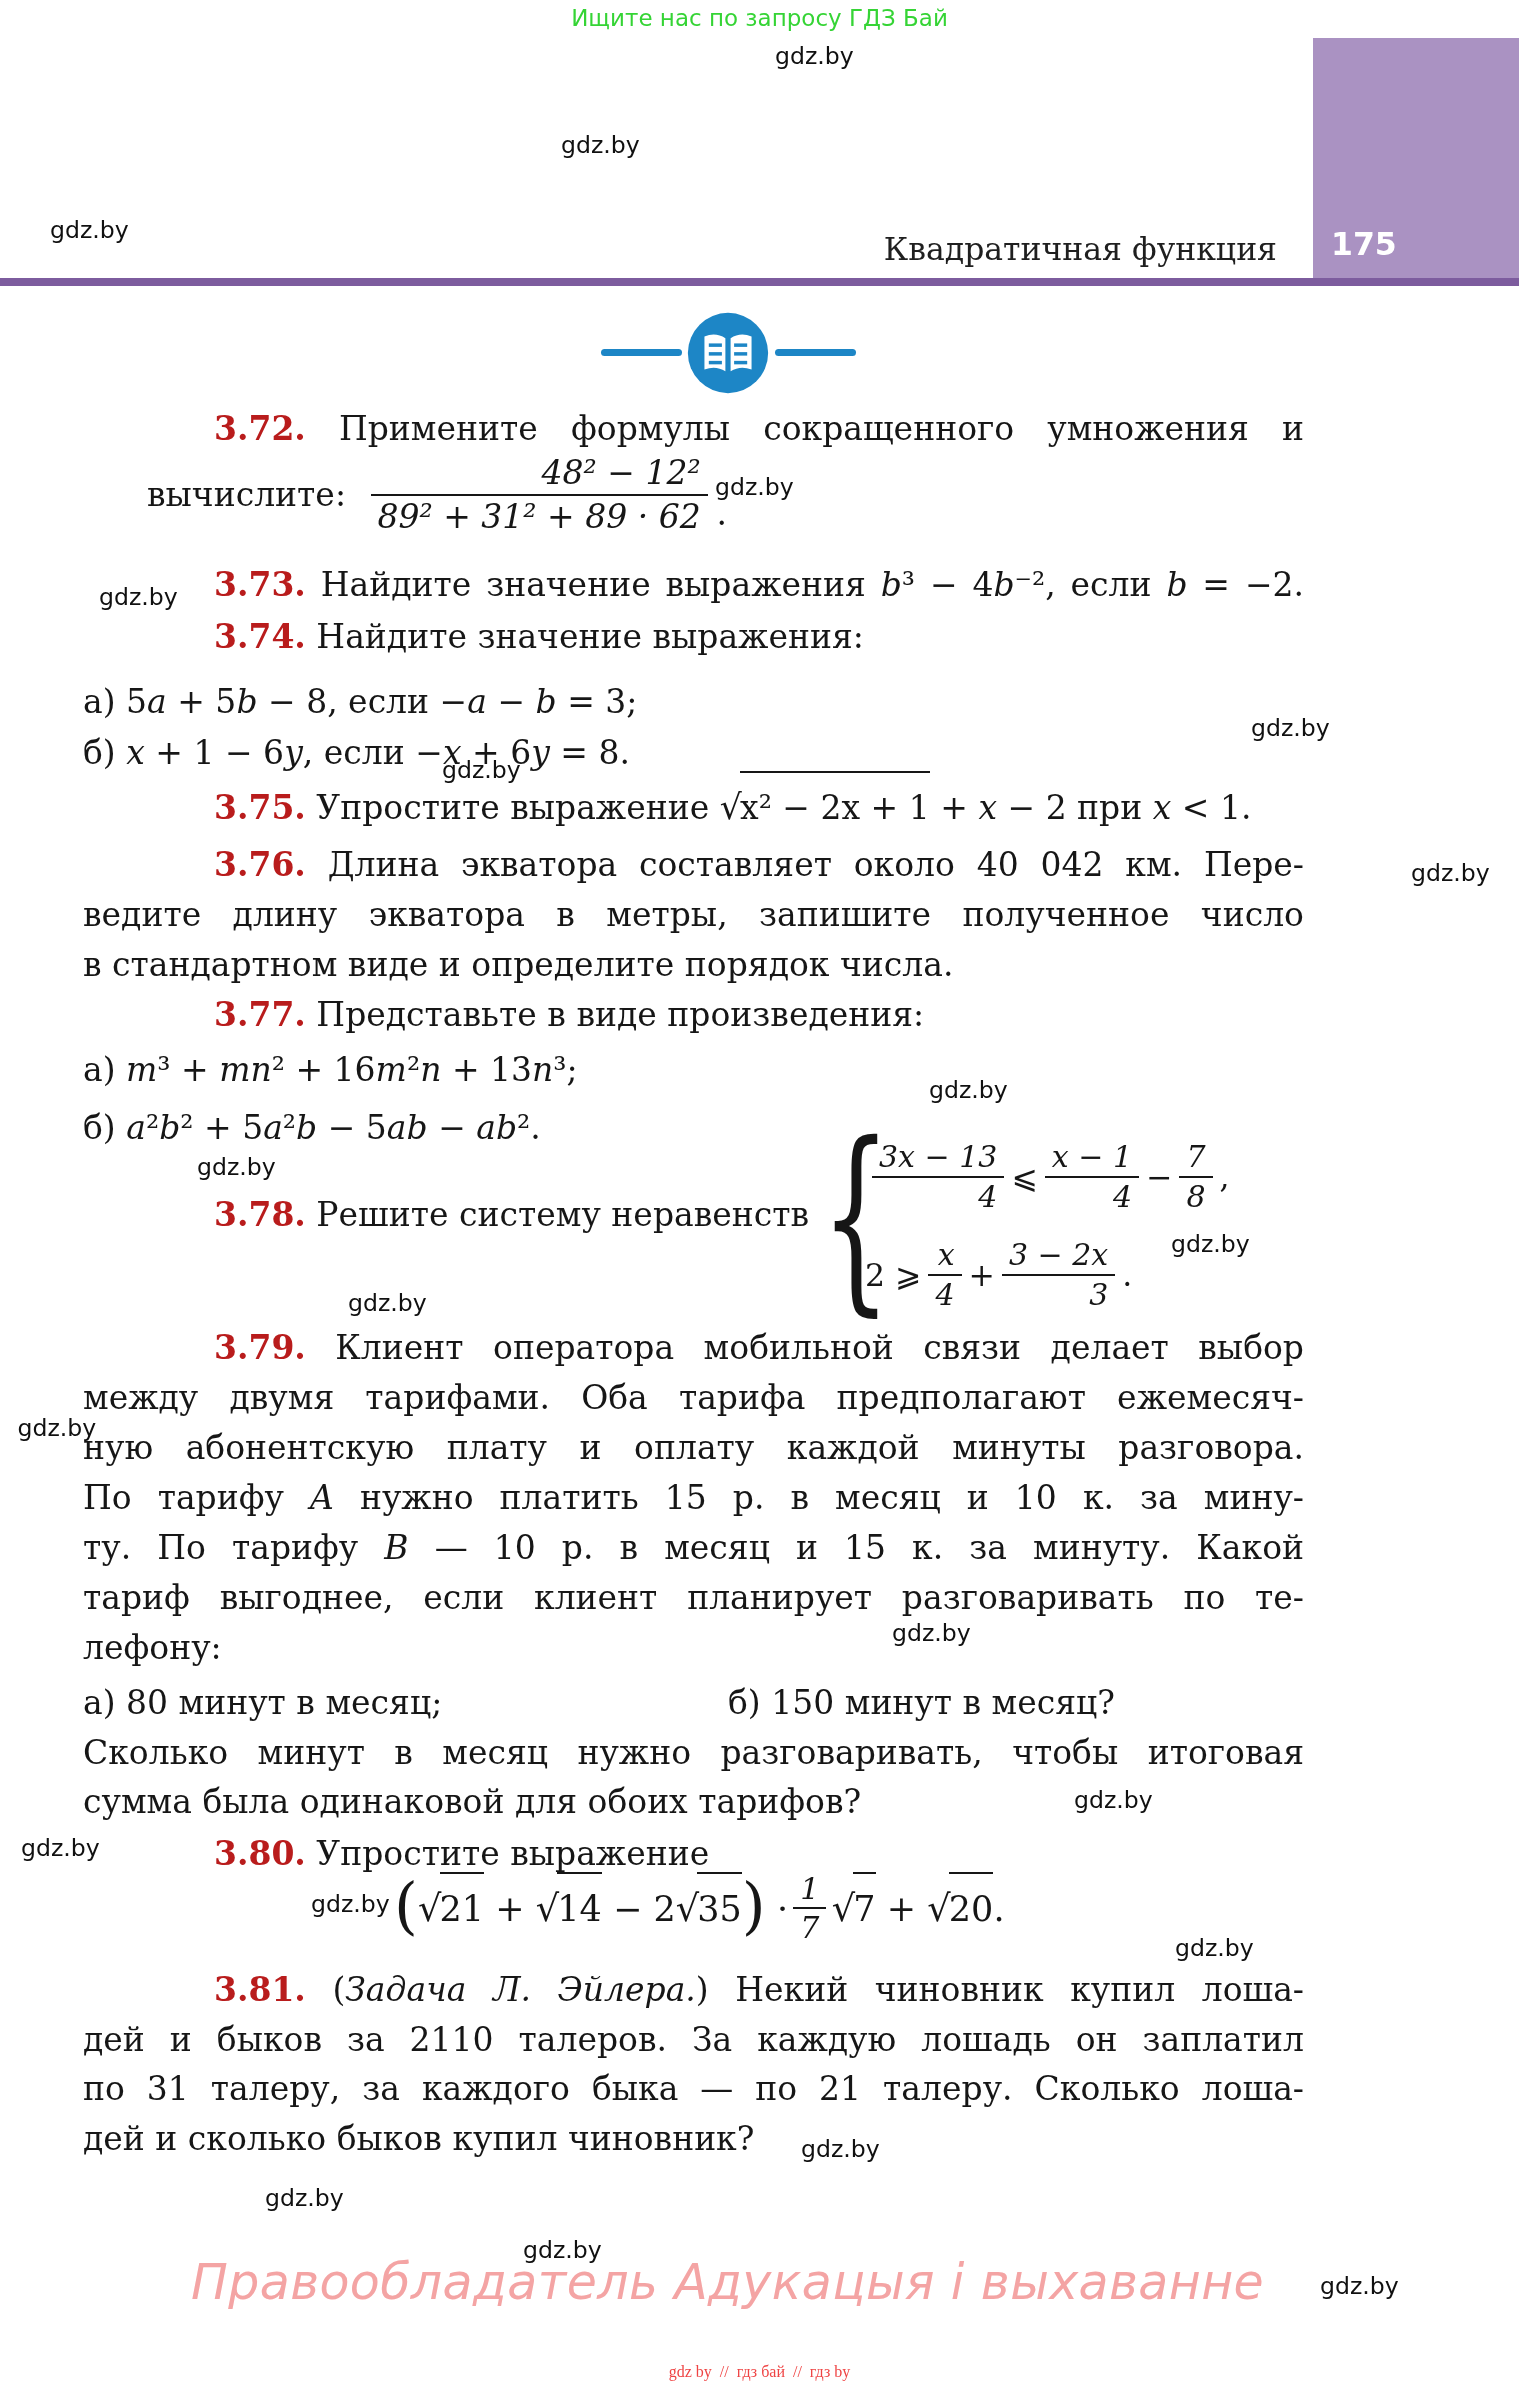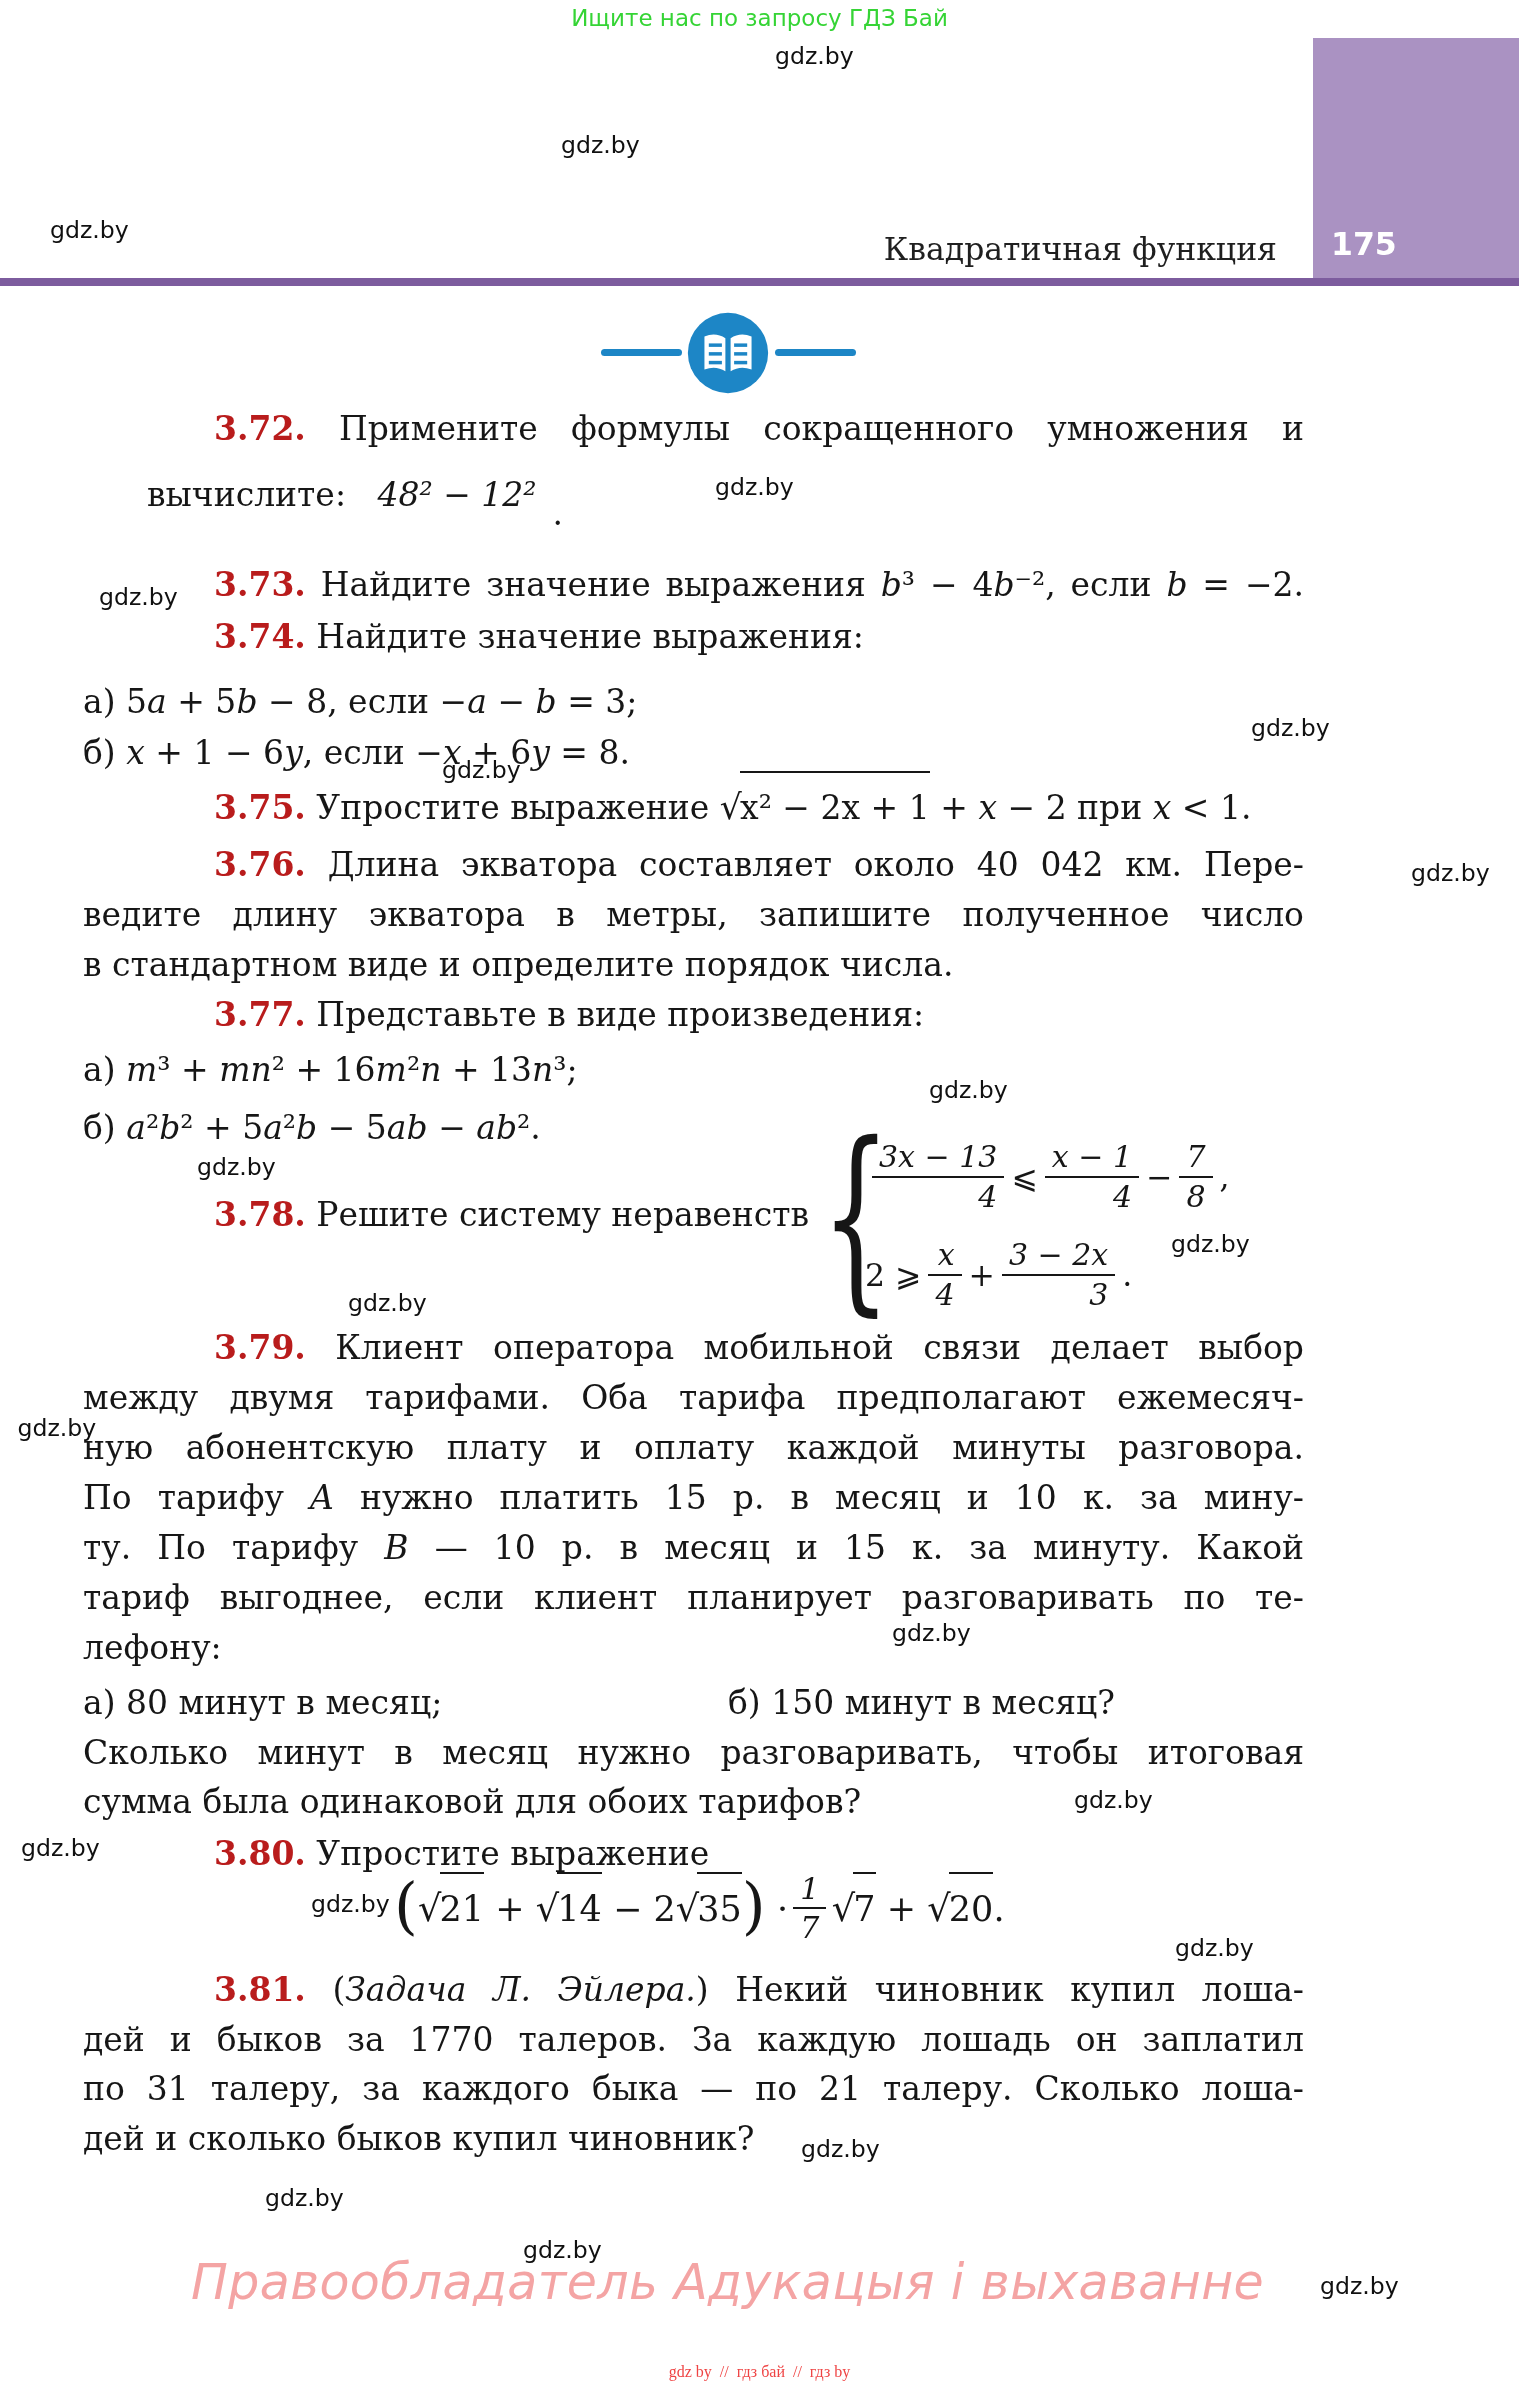--- a/index.html
+++ b/index.html
@@ -126,20 +126,21 @@
       <line x1="47" y1="29" x2="47" y2="69" stroke="#1d86c6" stroke-width="4"></line>
     </svg>
   </div>
   <div class="icon-dash dash-right"></div>
 
   <div class="line just indent" style="top:404px"><span class="num">3.72.</span><span> Примените формулы сокращенного умножения и</span></div>
   <div class="calc-row">
     <span class="calc-label">вычислите:</span>
     <span class="frac" style="margin-left:24.5px">
       <span class="fn">48² − 12²</span>
+      <span class="fd">89² + 31² + 89 · 62</span>
     </span>
     <span class="after-frac">.</span>
   </div>
 
   <div class="line just indent" style="top:560px"><span class="num">3.73.</span><span> Найдите значение выражения </span><span class="it">b</span><span>³ − 4</span><span class="it">b</span><span>⁻², если </span><span class="it">b</span><span> = −2.</span></div>
   <div class="line indent" style="top:612px"><span class="num">3.74.</span><span> Найдите значение выражения:</span></div>
   <div class="line" style="top:677px"><span>а) 5</span><span class="it">a</span><span> + 5</span><span class="it">b</span><span> − 8,  если  −</span><span class="it">a</span><span> − </span><span class="it">b</span><span> = 3;</span></div>
   <div class="line" style="top:728px"><span>б) </span><span class="it">x</span><span> + 1 − 6</span><span class="it">y</span><span>,  если  −</span><span class="it">x</span><span> + 6</span><span class="it">y</span><span> = 8.</span></div>
 
   <div class="line indent" style="top:782px"><span class="num">3.75.</span><span> Упростите выражение </span><span class="rad">√</span><span class="ov">x² − 2x + 1</span><span> + </span><span class="it">x</span><span> − 2  при  </span><span class="it">x</span><span> &lt; 1.</span></div>
@@ -205,21 +206,21 @@
   <div class="formula">
     <span><span class="bp">(</span><span class="rad">√</span><span class="ov">21</span><span> + </span><span class="rad">√</span><span class="ov">14</span><span> − 2</span><span class="rad">√</span><span class="ov">35</span><span class="bp">)</span><span> · </span></span>
     <span class="frac">
         <span class="fn">1</span>
         <span class="fd">7</span>
       </span>
     <span><span class="rad">√</span><span class="ov">7</span><span> + </span><span class="rad">√</span><span class="ov">20</span><span>.</span></span>
   </div>
 
   <div class="line just indent" style="top:1965px"><span class="num">3.81.</span><span> (</span><span class="it">Задача Л. Эйлера.</span><span>) Некий чиновник купил лоша-</span></div>
-  <div class="line just" style="top:2015px">дей и быков за 1770 талеров. За каждую лошадь он заплатил</div>
+  <div class="line just" style="top:2015px">дей и быков за 2110 талеров. За каждую лошадь он заплатил</div>
   <div class="line just" style="top:2064px">по 31 талеру, за каждого быка — по 21 талеру. Сколько лоша-</div>
   <div class="line" style="top:2114px">дей и сколько быков купил чиновник?</div>
 
   <div class="copyright">Правообладатель Адукацыя і выхаванне</div>
   <div class="footer-links">gdz by  //  гдз бай  //  гдз by</div>
 
 </div>
 
 
 </body></html>

